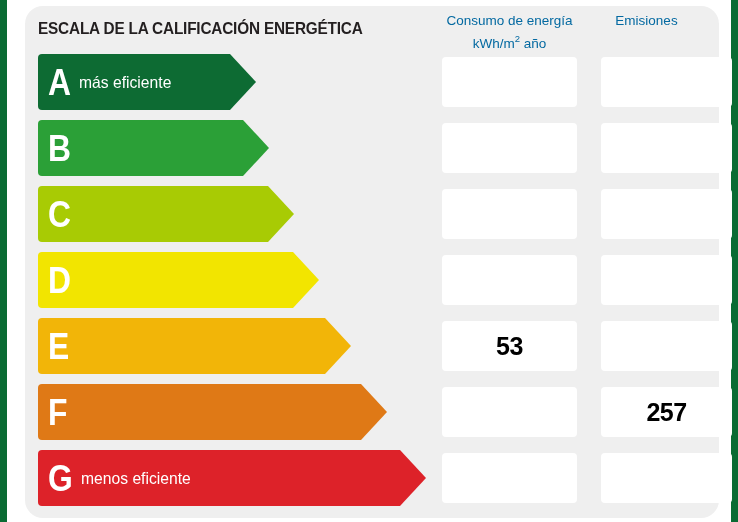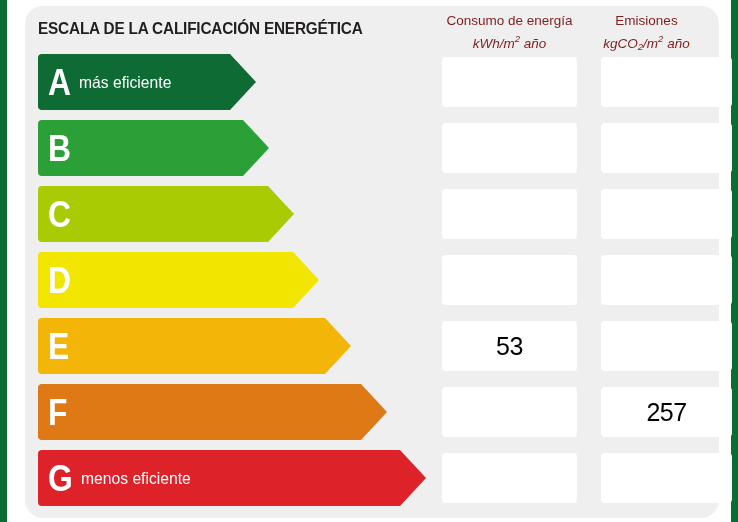--- a/index.html
+++ b/index.html
@@ -52,26 +52,26 @@
     color: #231f20;
     letter-spacing: -0.2px;
     transform: scaleX(0.93);
     transform-origin: left center;
     white-space: nowrap;
   }
   .col-head {
     position: absolute;
     top: 6px;
     text-align: center;
-    color: #7f1d1d;
+    color: #0369a1;
     font-size: 13.5px;
     line-height: 18px;
     white-space: nowrap;
   }
-  .col-head .l2 { display: block; font-style: italic; }
+  .col-head .l2 { display: block; }
   .col-head sub, .col-head sup {
     font-size: 9.5px;
   }
   .col-head sup { vertical-align: super; }
   .col-head sub { vertical-align: -0.22em; }
   #head-consumo { left: 417px; width: 135px; }
   #head-emisiones { left: 556px; width: 131px; }
 
   
   .rows {
@@ -140,42 +140,41 @@
   .cell-consumo { left: 417px; width: 135px; }
   .cell-emisiones { left: 556px; width: 131px; margin-left: 20px; }
   .cell .val {
     position: absolute;
     left: 0;
     right: 0;
     top: 50%;
     transform: translateY(-50%);
     text-align: center;
     font-size: 25px;
-    font-weight: normal;
+    font-weight: bold;
     color: #000000;
     letter-spacing: -0.5px;
   }
 </style>
 </head>
 <body>
 
 <div class="cert-frame">
   <div class="panel">
 
     <div class="header">
       <div class="header-title">ESCALA DE LA CALIFICACIÓN ENERGÉTICA</div>
 
       <div class="col-head" id="head-consumo">
         <span>Consumo de energía</span>
         <span class="l2"><span>kWh/m</span><sup>2</sup><span> año</span></span>
       </div>
 
       <div class="col-head" id="head-emisiones">
         <span>Emisiones</span>
-        <span class="l2"><span>kgCO</span><sub>2</sub><span>/m</span><sup>2</sup><span> año</span></span>
       </div>
     </div>
 
     <div class="rows" id="rows-container">
         <div class="row" style="top: 0px;">
           <div class="band" style="width: 192px; background: rgb(13, 107, 51);">
             <span class="letter">A</span>
             <span class="caption">más eficiente</span>
           </div>
           <div class="tip" style="left: 205px; border-left: 26px solid rgb(13, 107, 51);"></div>

